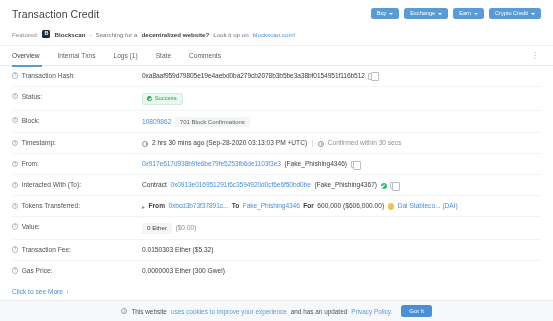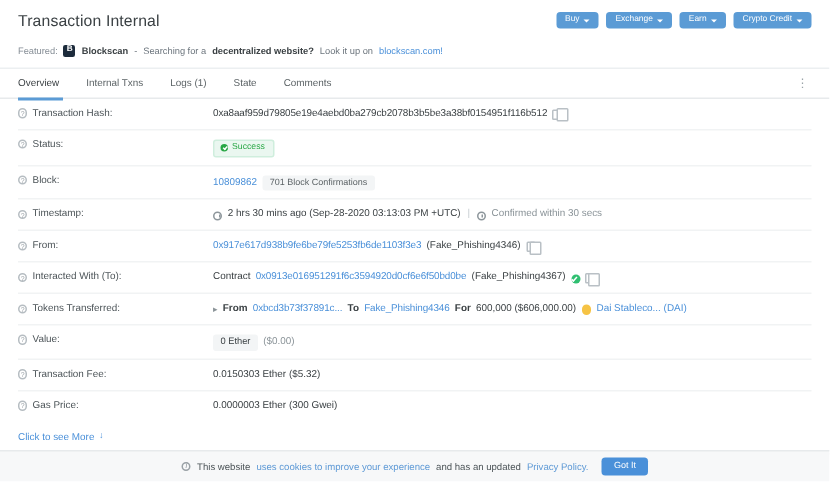--- a/index.html
+++ b/index.html
@@ -199,21 +199,21 @@
     font-size: 6px; padding: 3.2px 8px; margin-left: 5px;
     font-family: "Liberation Sans", sans-serif; cursor: pointer; line-height: 1;
   }
 </style>
 </head>
 <body>
 
 <div class="page">
 
   <div class="header">
-    <div class="page-title">Transaction Internal</div>
+    <div class="page-title">Transaction Credit</div>
     <div class="hdr-btns">
       <button class="hdr-btn">
         <span>Buy</span>
         <span class="caret"></span>
       </button>
       <button class="hdr-btn">
         <span>Exchange</span>
         <span class="caret"></span>
       </button>
       <button class="hdr-btn">

